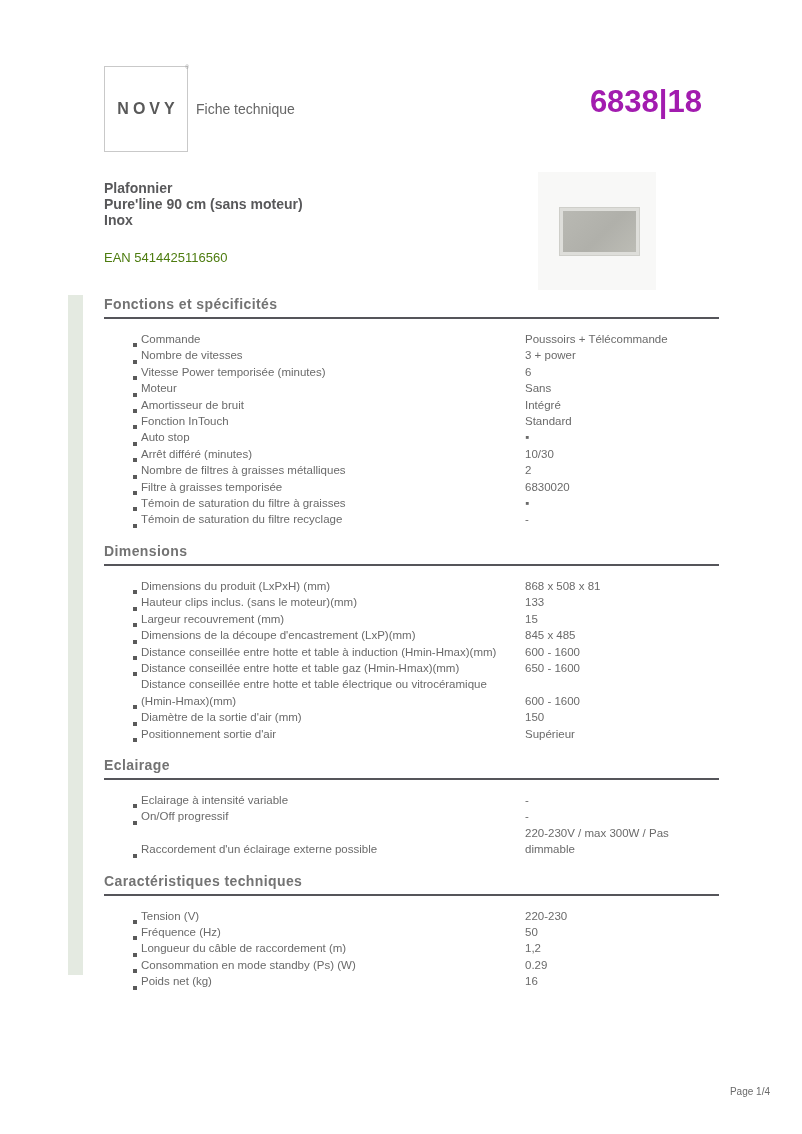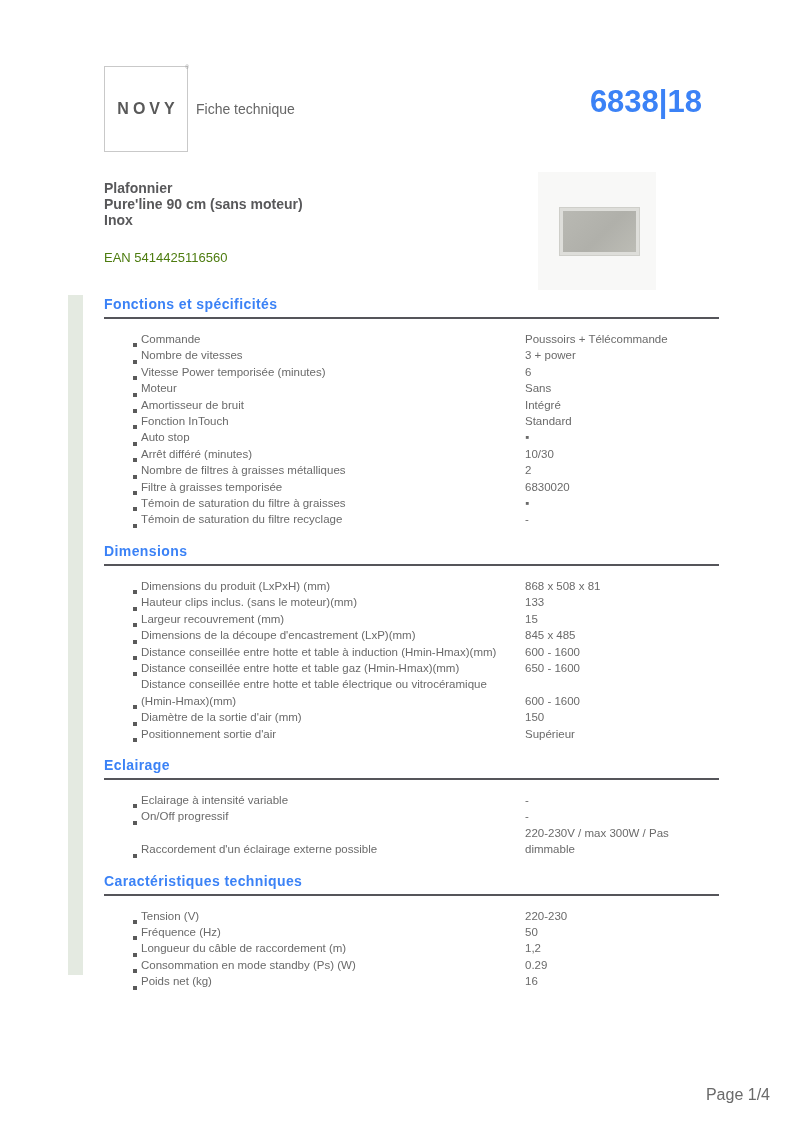--- a/index.html
+++ b/index.html
@@ -43,21 +43,21 @@
     position: absolute;
     left: 196px; top: 101px;
     font-size: 14px;
     color: #666666;
   }
   .doc-number {
     position: absolute;
     right: 100px; top: 84px;
     font-size: 31px;
     font-weight: bold;
-    color: #3b82f6;
+    color: #a21caf;
     letter-spacing: 0px;
   }
 
   
   .product-title {
     position: absolute;
     left: 104px; top: 180px;
     font-size: 14px;
     font-weight: bold;
     color: #58585a;
@@ -99,21 +99,21 @@
   
   .sections {
     position: absolute;
     left: 104px; top: 296px;
     width: 615px;
   }
   .spec-section { margin-bottom: 15px; }
   .spec-section h2 {
     font-size: 14px;
     font-weight: bold;
-    color: #3b82f6;
+    color: #737373;
     letter-spacing: 0.4px;
     line-height: 16px;
     margin-bottom: 5px;
   }
   .section-rule {
     border: none;
     border-top: 2px solid #55555a;
     margin: 0 0 12px 0;
   }
   .row {
@@ -135,21 +135,21 @@
     padding-right: 12px;
   }
   .row-value {
     width: 186px;
   }
 
   
   .page-footer {
     position: absolute;
     right: 32px; top: 1086px;
-    font-size: 16px;
+    font-size: 10px;
     color: #6a6a6a;
   }
 </style>
 </head>
 <body>
 
 <div class="page">
 
   <div class="logo-box">
     <span class="logo-text">NOVY</span>

